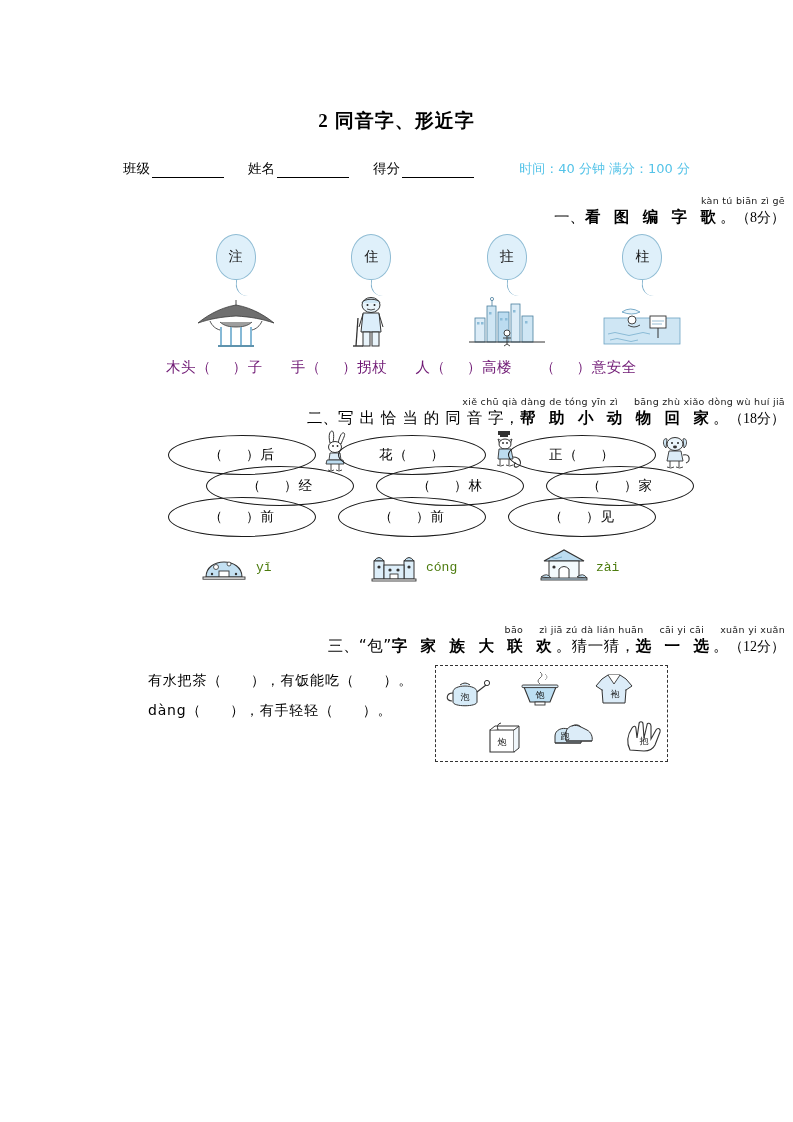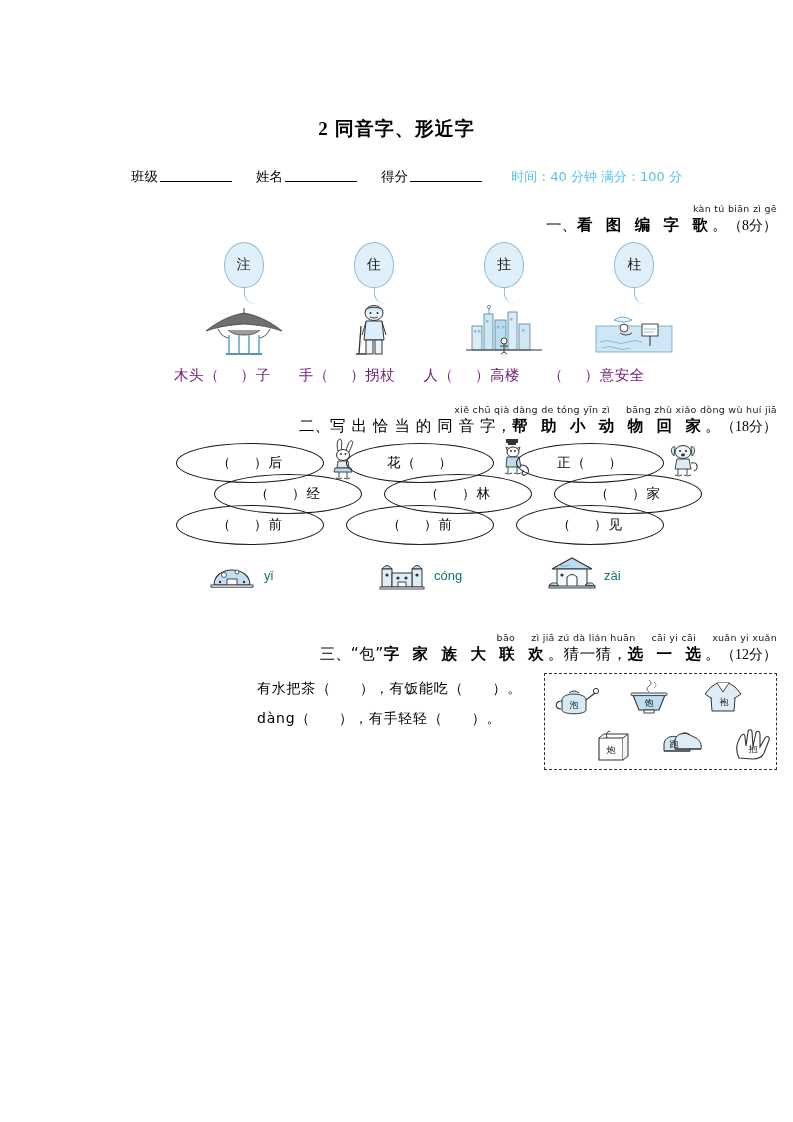--- a/index.html
+++ b/index.html
@@ -6,21 +6,21 @@
   html, body { margin: 0; padding: 0; }
   body {
     width: 793px;
     height: 1122px;
     background: #ffffff;
     font-family: "DejaVu Sans", "Liberation Sans", sans-serif;
     color: #111111;
     position: relative;
     overflow: hidden;
   }
-  .page { position: relative; width: 793px; height: 828px; padding: 16px; }
+  .page { position: relative; width: 793px; height: 828px; padding: 8px; }
 
   
   .title {
     text-align: center;
     font-size: 19px;
     font-weight: bold;
     letter-spacing: 1px;
     margin: 0;
     padding-top: 100px;
     color: #000;
@@ -28,21 +28,21 @@
   .title .num { margin-right: 6px; font-family: "Liberation Serif", serif; }
 
   
   .info-bar {
     display: flex;
     align-items: flex-end;
     padding: 0 95px 0 115px;
     margin-top: 26px;
     font-size: 13.5px;
   }
-  .info-field { display: inline-flex; white-space: nowrap; }
+  .info-field { display: inline-flex; align-items: flex-end; white-space: nowrap; }
   .info-label { color: #000; }
   .info-blank {
     display: inline-block;
     border-bottom: 1px solid #000;
     width: 72px;
     height: 14px;
     margin: 0 2px;
   }
   .info-gap { width: 22px; }
   .info-right {
@@ -135,24 +135,24 @@
     letter-spacing: 1px;
   }
   .oval .blank { display: inline-block; letter-spacing: 7px; }
   .oval.r1 { left: 0; top: 0; }
   .oval.r2 { left: 38px; top: 31px; }
   .oval.r3 { left: 0; top: 62px; }
   .critter { position: absolute; width: 44px; height: 44px; }
   .critter.p1 { left: 145px; top: -6px; }
   .house-row { position: absolute; top: 108px; left: 28px; display: flex; align-items: center; }
   .house-pic { width: 56px; height: 42px; }
-  .house-py { font-size: 13px; margin-left: 4px; color: #0f766e; font-family: Liberation Sans, sans-serif; margin-top: 7px; }
+  .house-py { font-size: 13px; margin-left: 4px; color: #4d7c0f; font-family: Liberation Mono, monospace; margin-top: 7px; }
 
   
-  .ex3-body { display: flex; padding: 8px 0 0 140px; justify-content: flex-end; }
+  .ex3-body { display: flex; padding: 8px 0 0 140px; }
   .riddles { font-size: 14px; line-height: 30px; letter-spacing: 0.8px; color: #000; white-space: nowrap; }
   .riddles .blank { letter-spacing: 10px; }
   .choice-box {
     margin-left: 22px;
     width: 233px; height: 97px;
     border: 1.4px dashed #333;
     position: relative;
     background: #fff;
   }
   .choice-item { position: absolute; }

